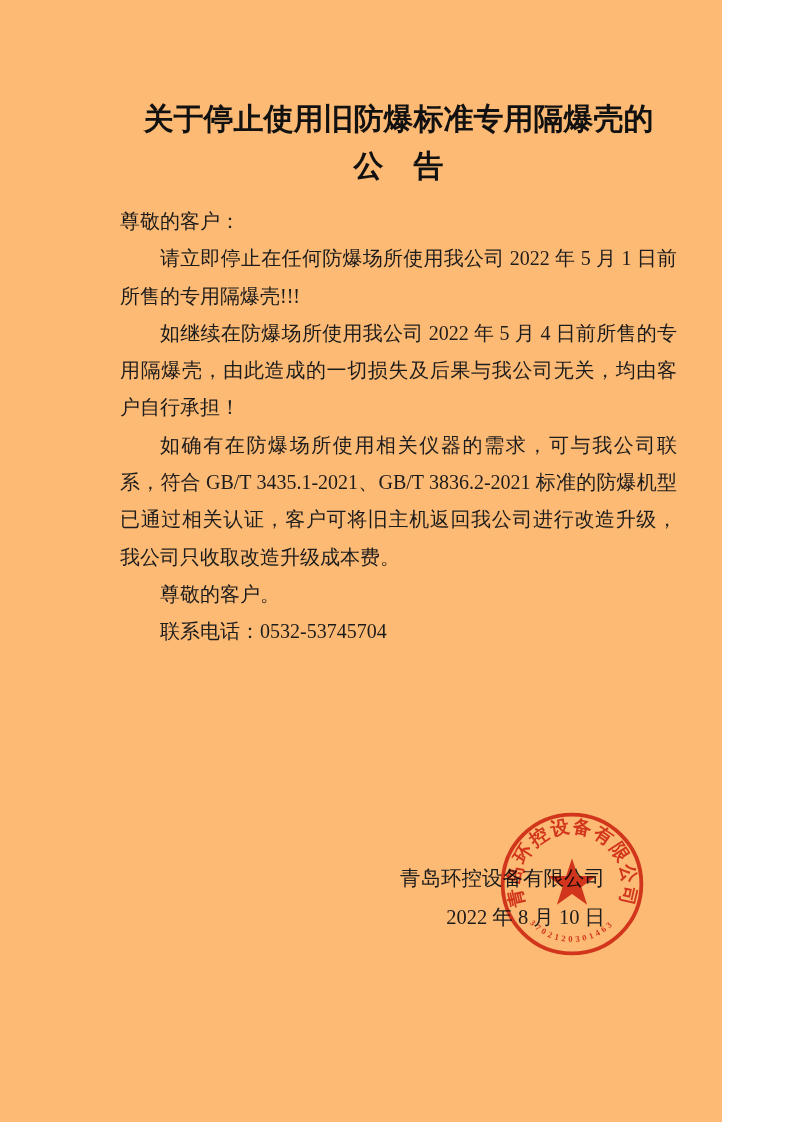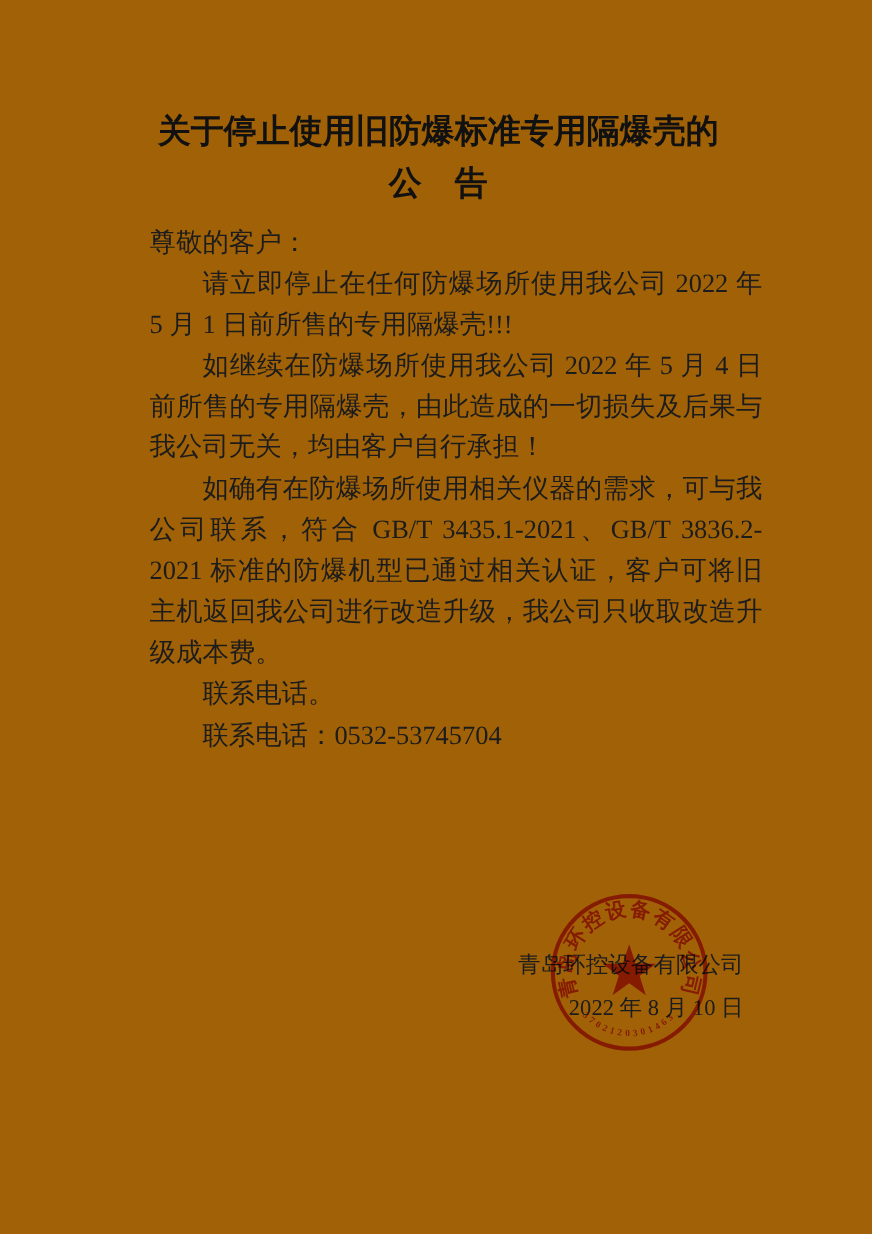--- a/index.html
+++ b/index.html
@@ -1,43 +1,43 @@
 <!DOCTYPE html>
 <html><head>
 <meta charset="utf-8">
 <style>
   * { margin: 0; padding: 0; box-sizing: border-box; }
   html, body { background: #ffffff; }
   .page {
     position: relative;
-    width: 793px;
+    width: 722px;
     height: 1122px;
-    background: #a16207;
+    background: #fdba74;
     overflow: hidden;
     font-family: "Liberation Serif", "DejaVu Serif", serif;
     color: #1c1c1c;
   }
   .doc-title {
     position: absolute;
     left: 120px;
     width: 557px;
     text-align: center;
     font-size: 30px;
     font-weight: 700;
     color: #111111;
     white-space: pre;
   }
   .doc-title.line1 { top: 99px; }
   .doc-title.line2 { top: 146px; }
   .body-text {
     position: absolute;
-    left: 136px;
+    left: 120px;
     top: 203px;
     width: 557px;
-    font-size: 24px;
+    font-size: 20px;
     line-height: 37.3px;
     text-align: justify;
   }
   .body-text p { text-indent: 2em; }
   .body-text p.no-indent { text-indent: 0; }
   .signature-line {
     position: absolute;
     right: 117px;
     font-size: 20.5px;
     line-height: 24px;
@@ -68,21 +68,21 @@
 <div class="page">
 
   <div class="doc-title line1">关于停止使用旧防爆标准专用隔爆壳的</div>
   <div class="doc-title line2">公　告</div>
 
   <div class="body-text">
     <p class="no-indent">尊敬的客户：</p>
     <p>请立即停止在任何防爆场所使用我公司 2022 年 5 月 1 日前所售的专用隔爆壳!!!</p>
     <p>如继续在防爆场所使用我公司 2022 年 5 月 4 日前所售的专用隔爆壳，由此造成的一切损失及后果与我公司无关，均由客户自行承担！</p>
     <p>如确有在防爆场所使用相关仪器的需求，可与我公司联系，符合 GB/T 3435.1-2021、GB/T 3836.2-2021 标准的防爆机型已通过相关认证，客户可将旧主机返回我公司进行改造升级，我公司只收取改造升级成本费。</p>
-    <p>联系电话。</p>
+    <p>尊敬的客户。</p>
     <p>联系电话：0532-53745704</p>
   </div>
 
   <div class="signature-line company">青岛环控设备有限公司</div>
   <div class="signature-line date">2022 年 8 月 10 日</div>
 
   <svg class="seal" viewBox="0 0 160 160" xmlns="http://www.w3.org/2000/svg">
     <defs>
       <path id="sealTopArc" d="M 31.06 102.82 A 54 54 0 1 1 128.94 102.82" fill="none"></path>
       <path id="sealBottomArc" d="M 33.27 119.2 A 61 61 0 0 0 126.73 119.2" fill="none"></path>

